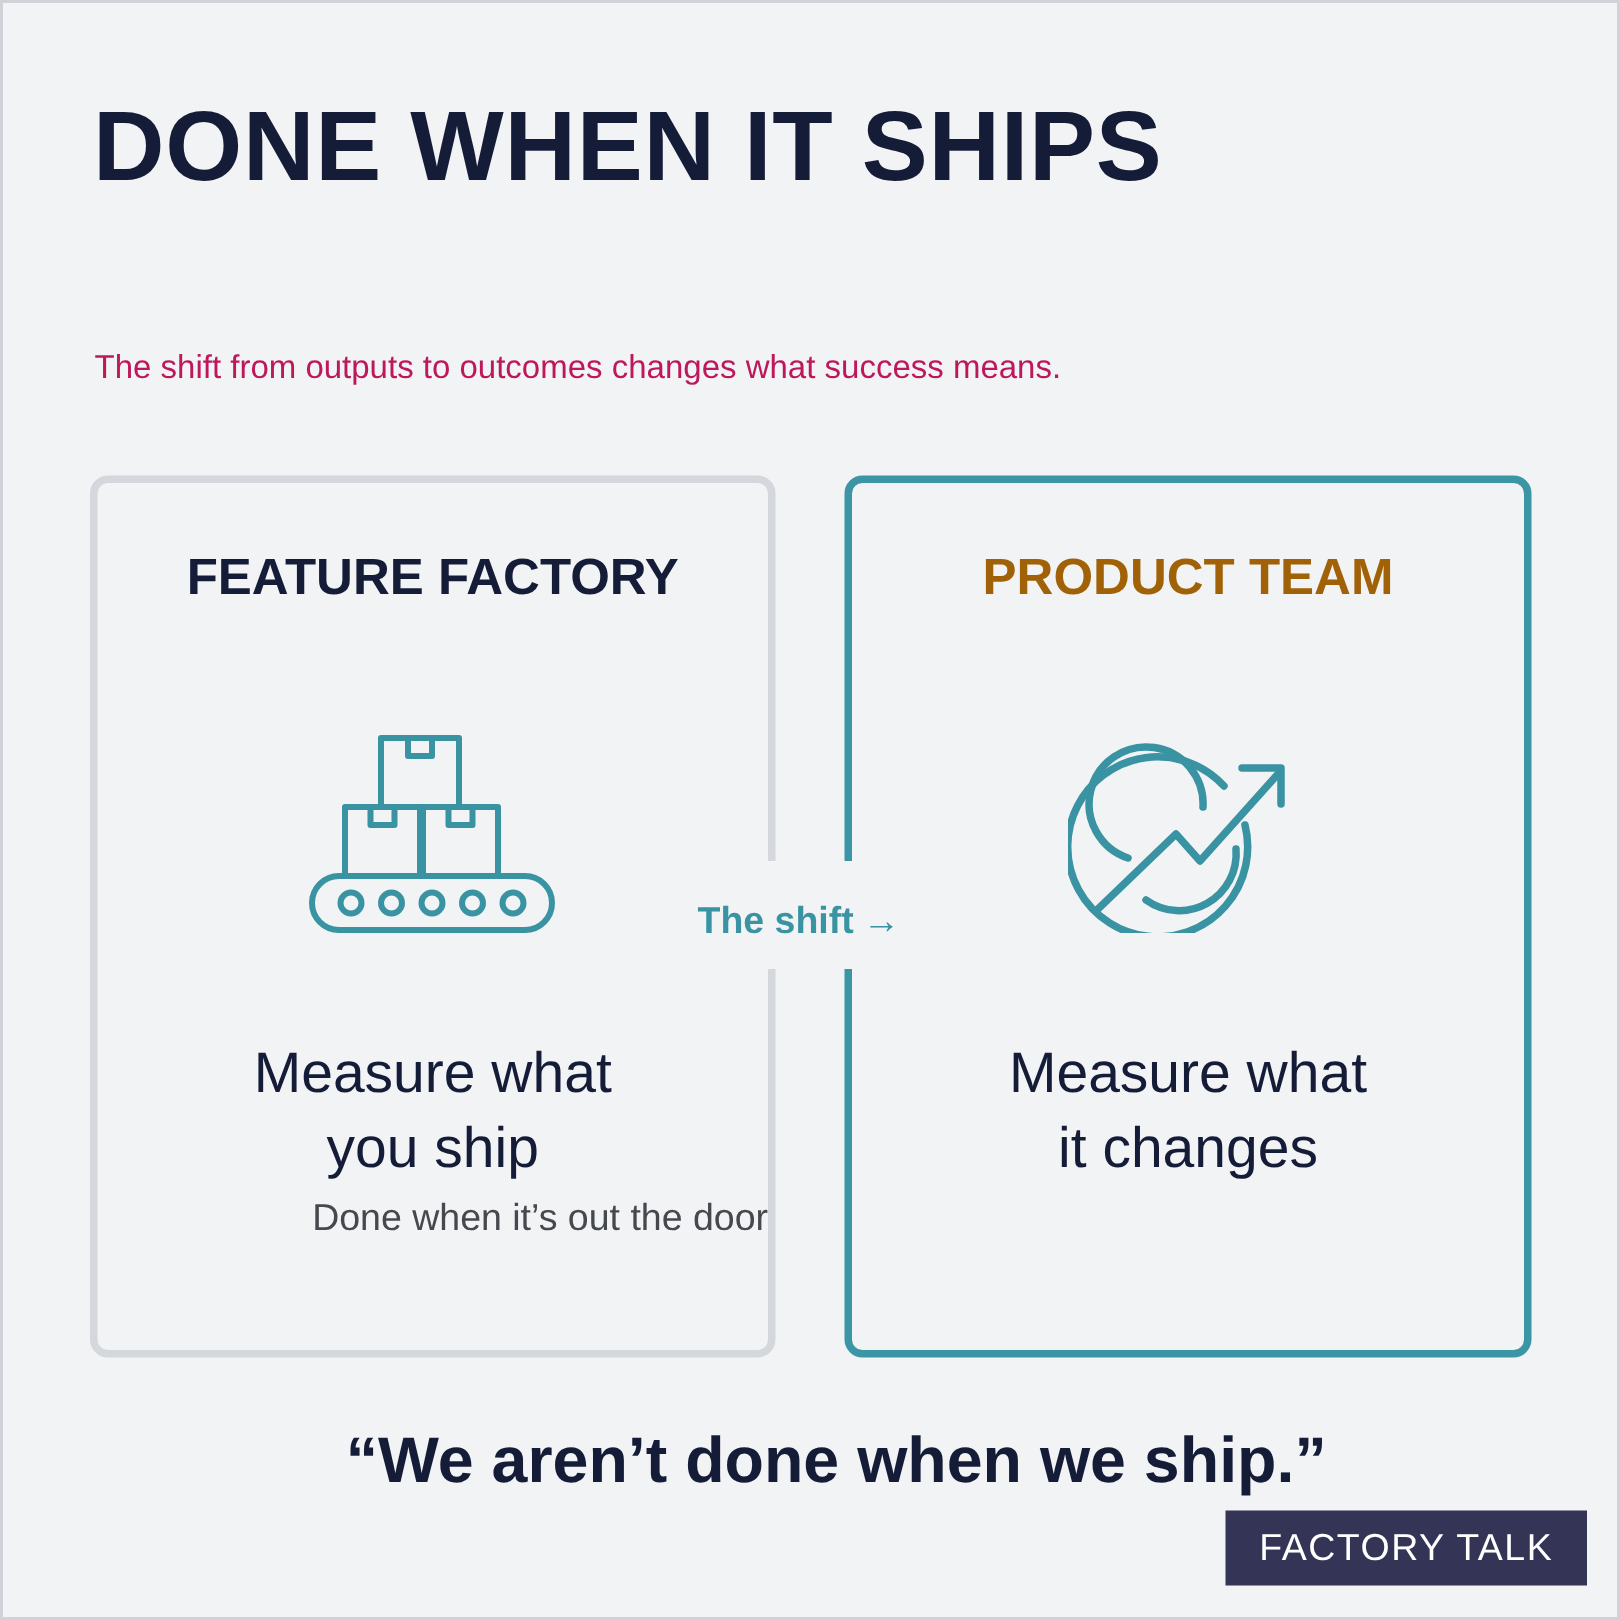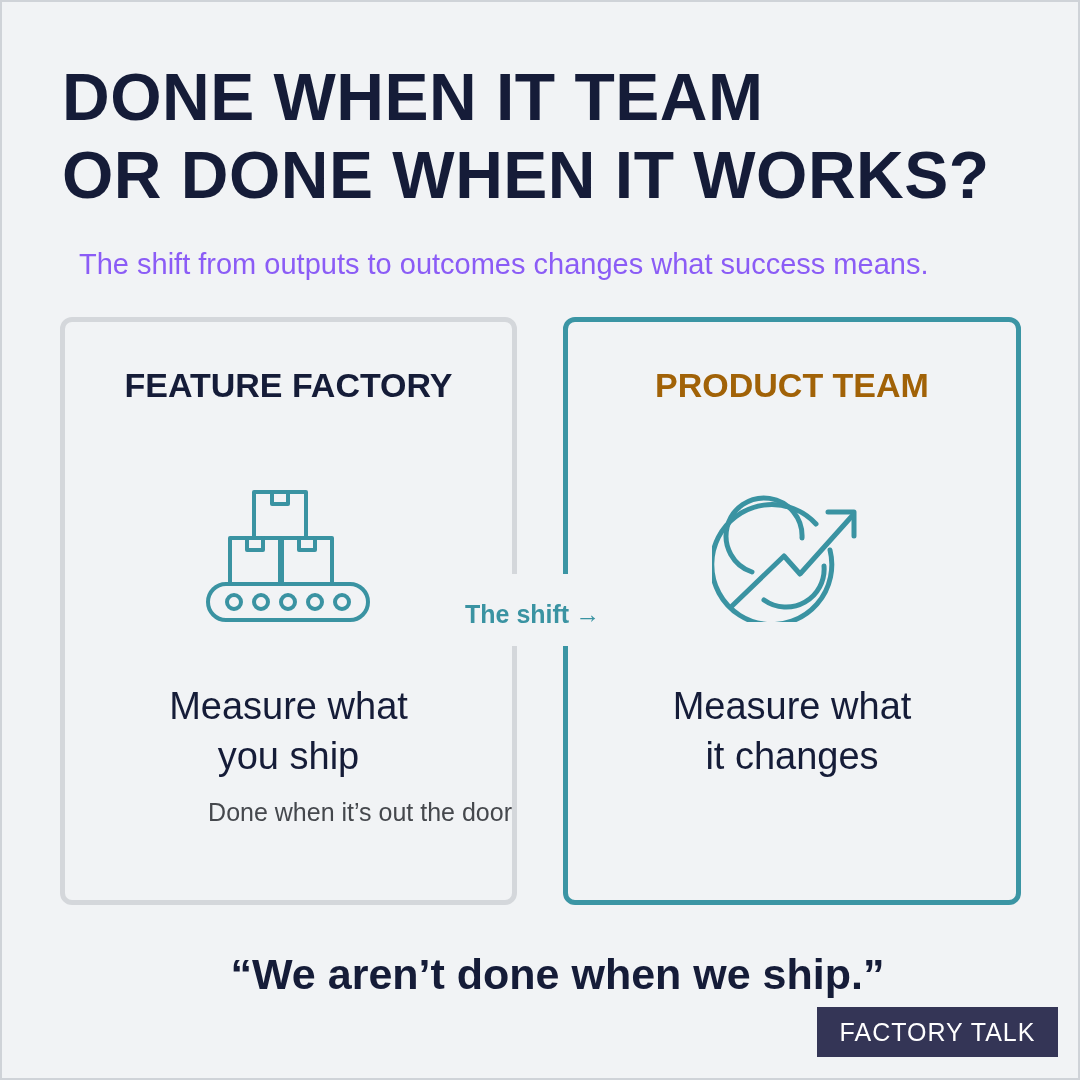--- a/index.html
+++ b/index.html
@@ -14,21 +14,21 @@
     border:2px solid #cfd3d8; background:#f1f3f5;
   }
   .title {
     position:absolute; left:62px; top:58px; width:1000px;
     font-size:66px; line-height:78px; font-weight:700; color:#151c38;
     letter-spacing:0.5px; margin:0;
   }
   .title span { display:block; }
   .subtitle {
     position:absolute; left:63px; top:232px;
-    font-size:29px; color:#8b5cf6; margin:16px;
+    font-size:22px; color:#be185d; margin:0;
   }
   .card {
     position:absolute; top:317px; height:588px;
     box-sizing:border-box; border-radius:12px; border-style:solid; border-width:5px;
   }
   .card.left { left:60px; width:457px; border-color:#d4d7db; }
   .card.right { left:563px; width:458px; border-color:#3b95a4; }
   .gap {
     position:absolute; top:252px; height:72px; width:12px; background:#f1f3f5;
   }
@@ -36,21 +36,21 @@
   .card.right .gap { left:-8px; }
   .card-heading {
     position:absolute; top:44px; left:0; right:0; text-align:center;
     font-size:34px; font-weight:700; margin:0;
   }
   .card.left .card-heading { color:#151c38; }
   .card.right .card-heading { color:#a16207;text-align:center; }
   .icon-wrap { position:absolute; top:160px; left:0; right:0; display:flex; justify-content:center; }
   .card-main {
     position:absolute; top:353px; left:0; right:0; text-align:center;
-    font-size:38px; line-height:50px; color:#151c38; font-weight:500; margin:6px;
+    font-size:38px; line-height:50px; color:#151c38; font-weight:500; margin:16px;
   }
   .card-main span { display:block; }
   .card-sub {
     position:absolute; top:473px; left:0; right:0; text-align:right;
     font-size:25px; line-height:34px; color:#45484d; margin:0;
   }
   .card-sub span { display:block; }
   .shift {
     position:absolute; left:465px; top:600px;
     font-size:25px; font-weight:700; color:#3a93a2;
@@ -65,22 +65,21 @@
     background:#343556; color:#ffffff; font-size:25px; letter-spacing:1px;
     display:flex; align-items:center; justify-content:center;
   }
 </style>
 </head>
 <body>
 
 <div class="frame"></div>
 
 <h1 class="title">
-  <span>DONE WHEN IT TEAM</span>
-  <span>OR DONE WHEN IT WORKS?</span>
+  <span>DONE WHEN IT SHIPS</span>
 </h1>
 <p class="subtitle">The shift from outputs to outcomes changes what success means.</p>
 
 <div class="card left">
   <div class="gap"></div>
   <h2 class="card-heading">FEATURE FACTORY</h2>
   <div class="icon-wrap">
     <svg width="170" height="140" viewBox="0 0 170 140" fill="none" stroke="#3a93a2" stroke-width="4" stroke-linejoin="round" stroke-linecap="round">
       <rect x="50" y="10" width="52" height="46"></rect>
       <path d="M68 10 v12 h16 v-12"></path>

